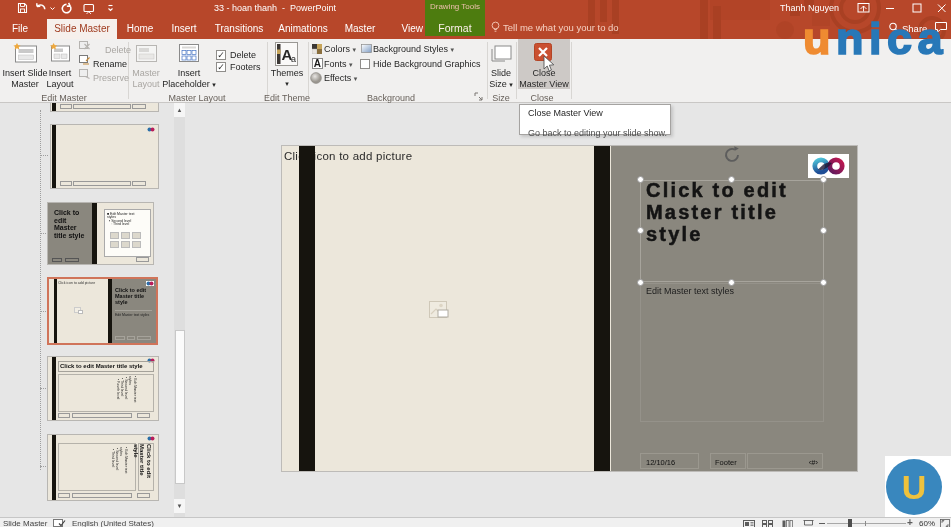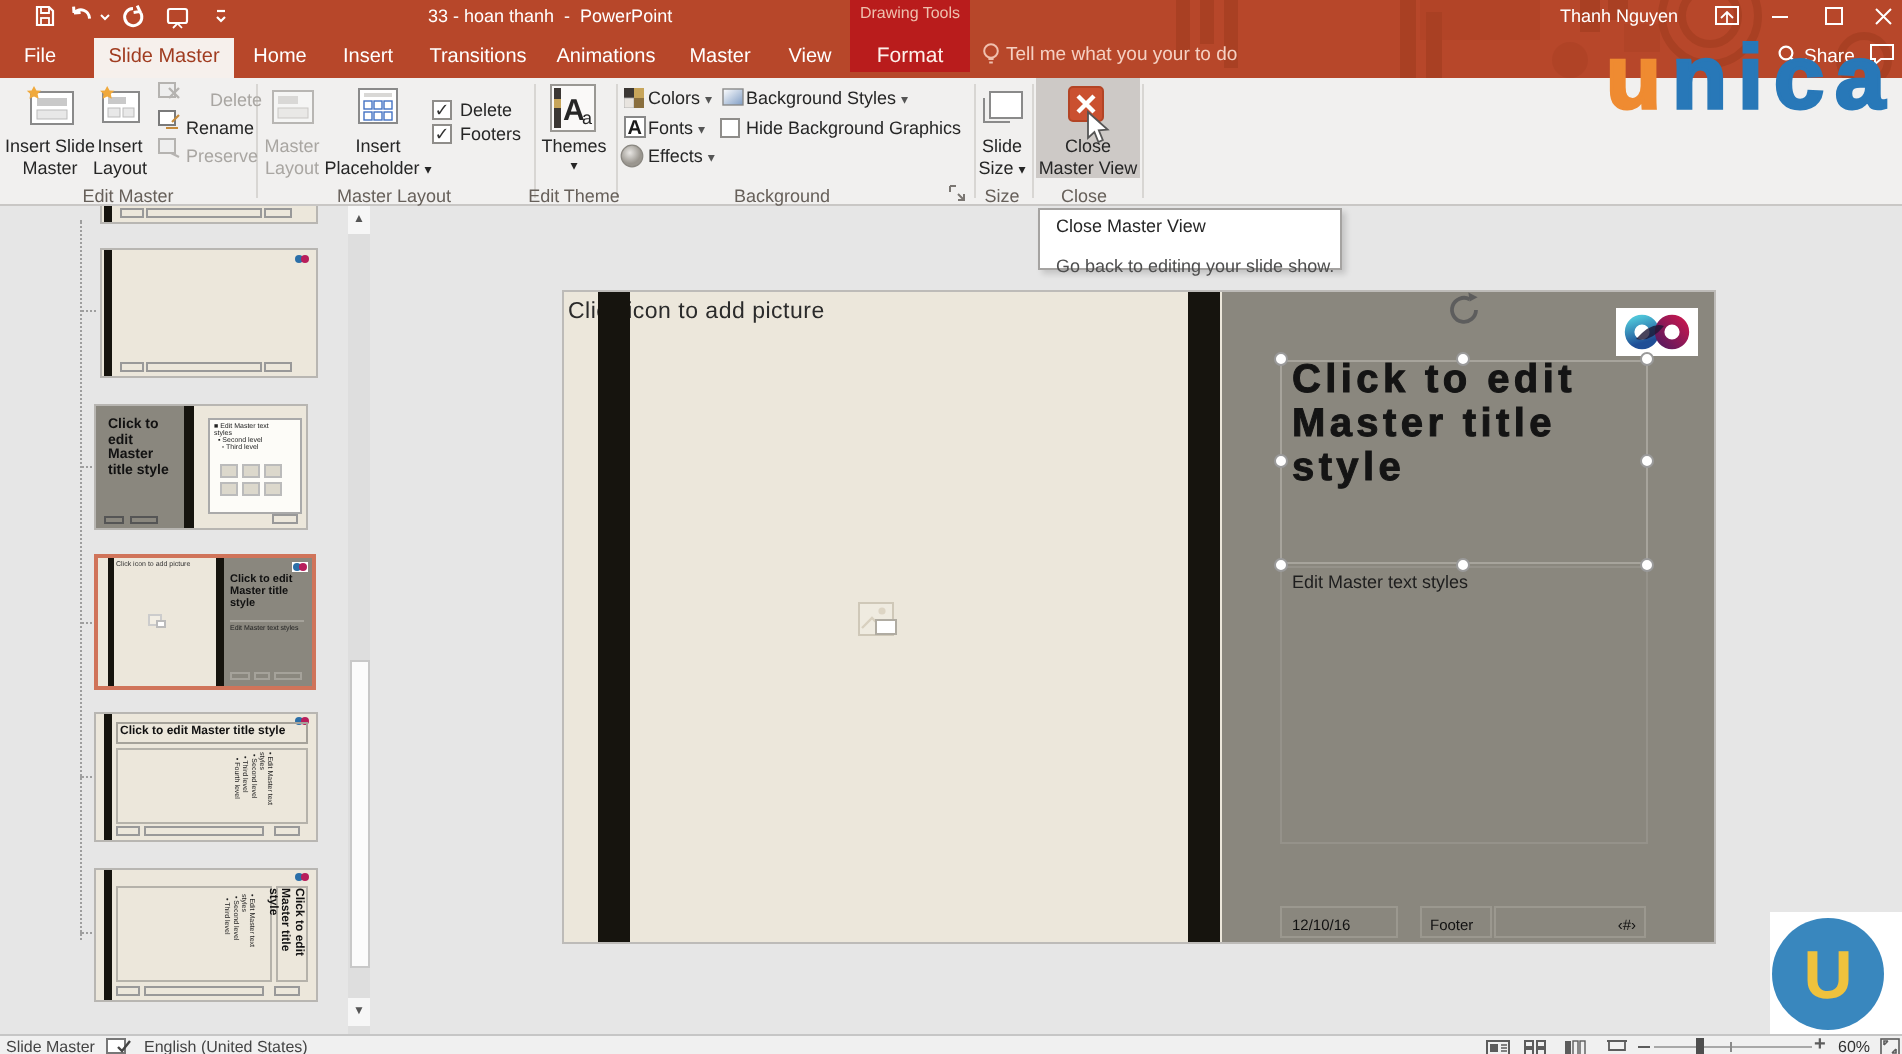--- a/index.html
+++ b/index.html
@@ -1,21 +1,21 @@
 <!DOCTYPE html>
 <html><head>
 <meta charset="utf-8">
 <style>
   * { margin:0; padding:0; box-sizing:border-box; }
   html,body { width:951px; height:527px; overflow:hidden; }
   body { font-family:"Liberation Sans", sans-serif; position:relative; background:#e6e6e6; }
   .abs { position:absolute; }
   
   #titlebar { left:0; top:0; width:951px; height:39px; background:#b7472a; }
-  #dtools { left:425px; top:0; width:60px; height:36px; background:#b91c1c; }
+  #dtools { left:425px; top:0; width:60px; height:36px; background:#4d7c0f; }
   #dtools .lab { position:absolute; top:2px; left:0; width:100%; text-align:center; font-size:8px; color:#eec0ae; }
   #dtools .fmt { position:absolute; top:22px; left:0; width:100%; text-align:center; font-size:10.5px; color:#fdf0ea; }
   .wtit { color:#fff; font-size:9px; }
   .tab { position:absolute; top:21px; height:15px; color:#fff; font-size:10px; line-height:15px; text-align:center; }
   #tabsel { left:47px; top:19px; width:70px; height:20px; background:#f6f0ec; color:#a03c20; font-size:10px; line-height:20px; text-align:center; }
   
   #ribbon { left:0; top:39px; width:951px; height:64px; background:#f1f0ef; border-bottom:1px solid #c9c7c5; }
   .rsep { position:absolute; top:3px; height:57px; width:1px; background:#d8d6d3; }
   .rlabel { position:absolute; top:54px; font-size:9px; color:#67605a; text-align:center; }
   .rbtxt { position:absolute; top:29px; font-size:9px; color:#262626; text-align:center; line-height:10.5px; }
@@ -96,21 +96,21 @@
     </g>
   </svg>
 
   <div class="tab" style="left:6px;width:28px;">File</div>
   <div class="abs" id="tabsel">Slide Master</div>
   <div class="tab" style="left:120px;width:40px;">Home</div>
   <div class="tab" style="left:164px;width:40px;">Insert</div>
   <div class="tab" style="left:211px;width:56px;">Transitions</div>
   <div class="tab" style="left:275px;width:56px;">Animations</div>
   <div class="tab" style="left:340px;width:40px;">Master</div>
-  <div class="tab" style="left:387px;width:36px;">View</div>
+  <div class="tab" style="left:387px;width:36px;text-align:right;">View</div>
   <div class="abs" id="dtools">
       <div class="lab">Drawing Tools</div>
       <div class="fmt">Format</div>
     </div>
 
   <svg class="abs" style="left:490px;top:21px;width:11px;height:13px" viewBox="0 0 11 13">
     <g stroke="#f0c0ae" fill="none" stroke-width="1">
       <circle cx="5.5" cy="4.5" r="3.4"></circle>
         <path d="M4.2 8.5 h2.6 M4.6 10.2 h1.8"></path>
     </g>

